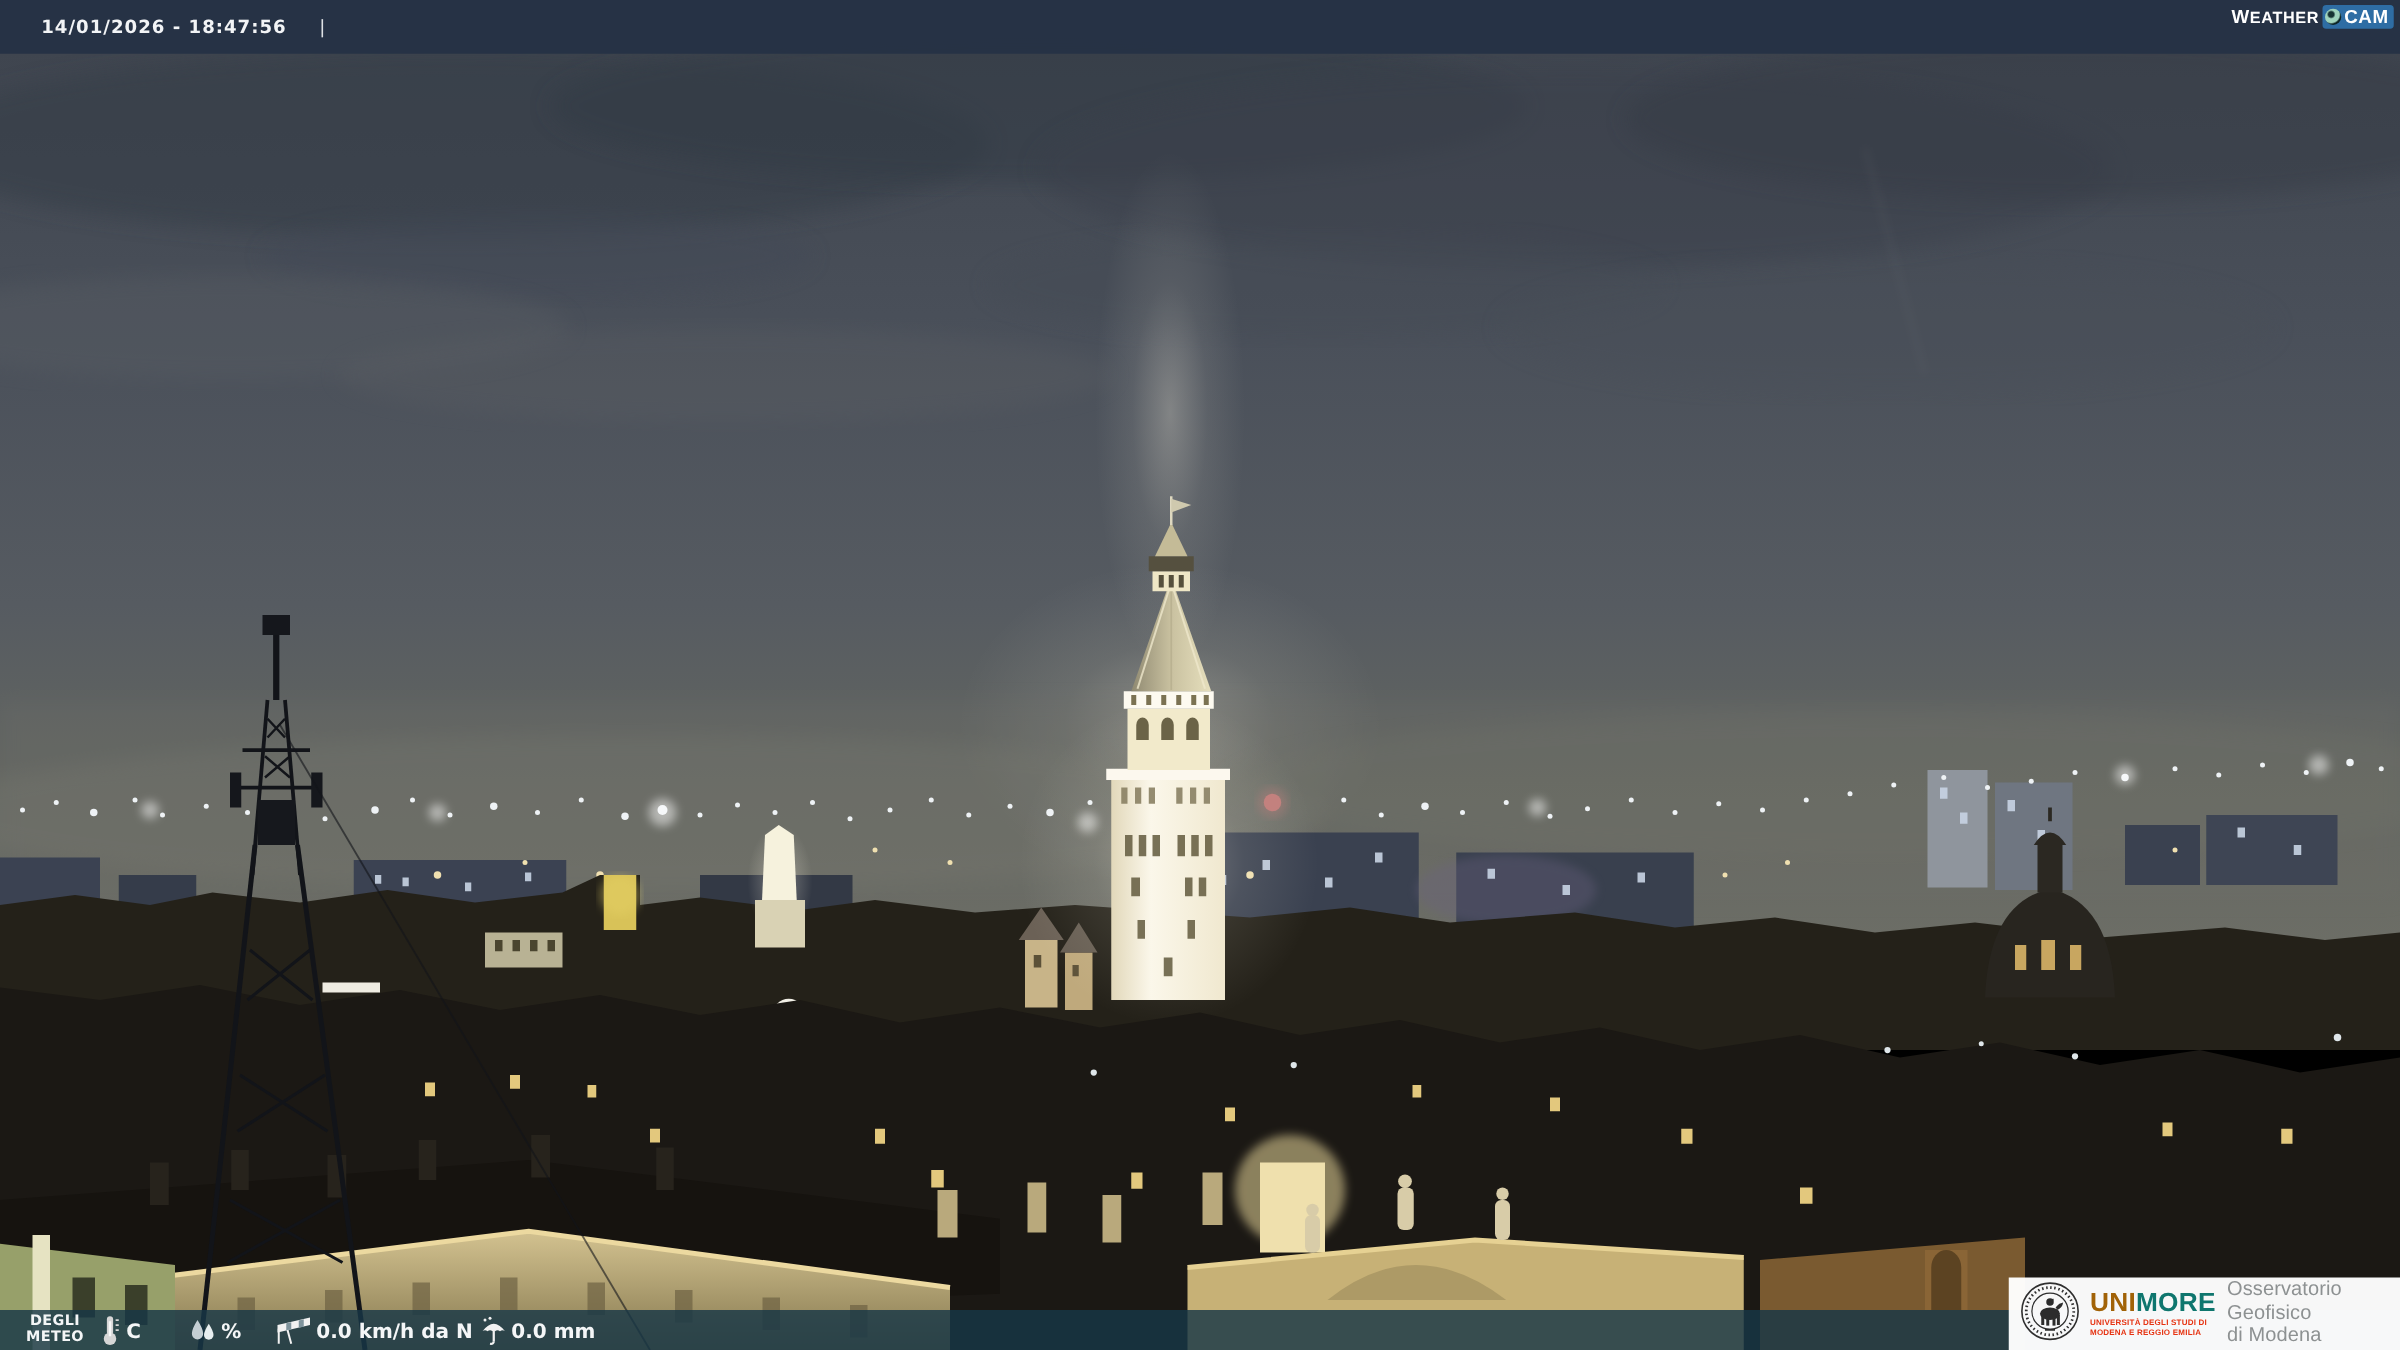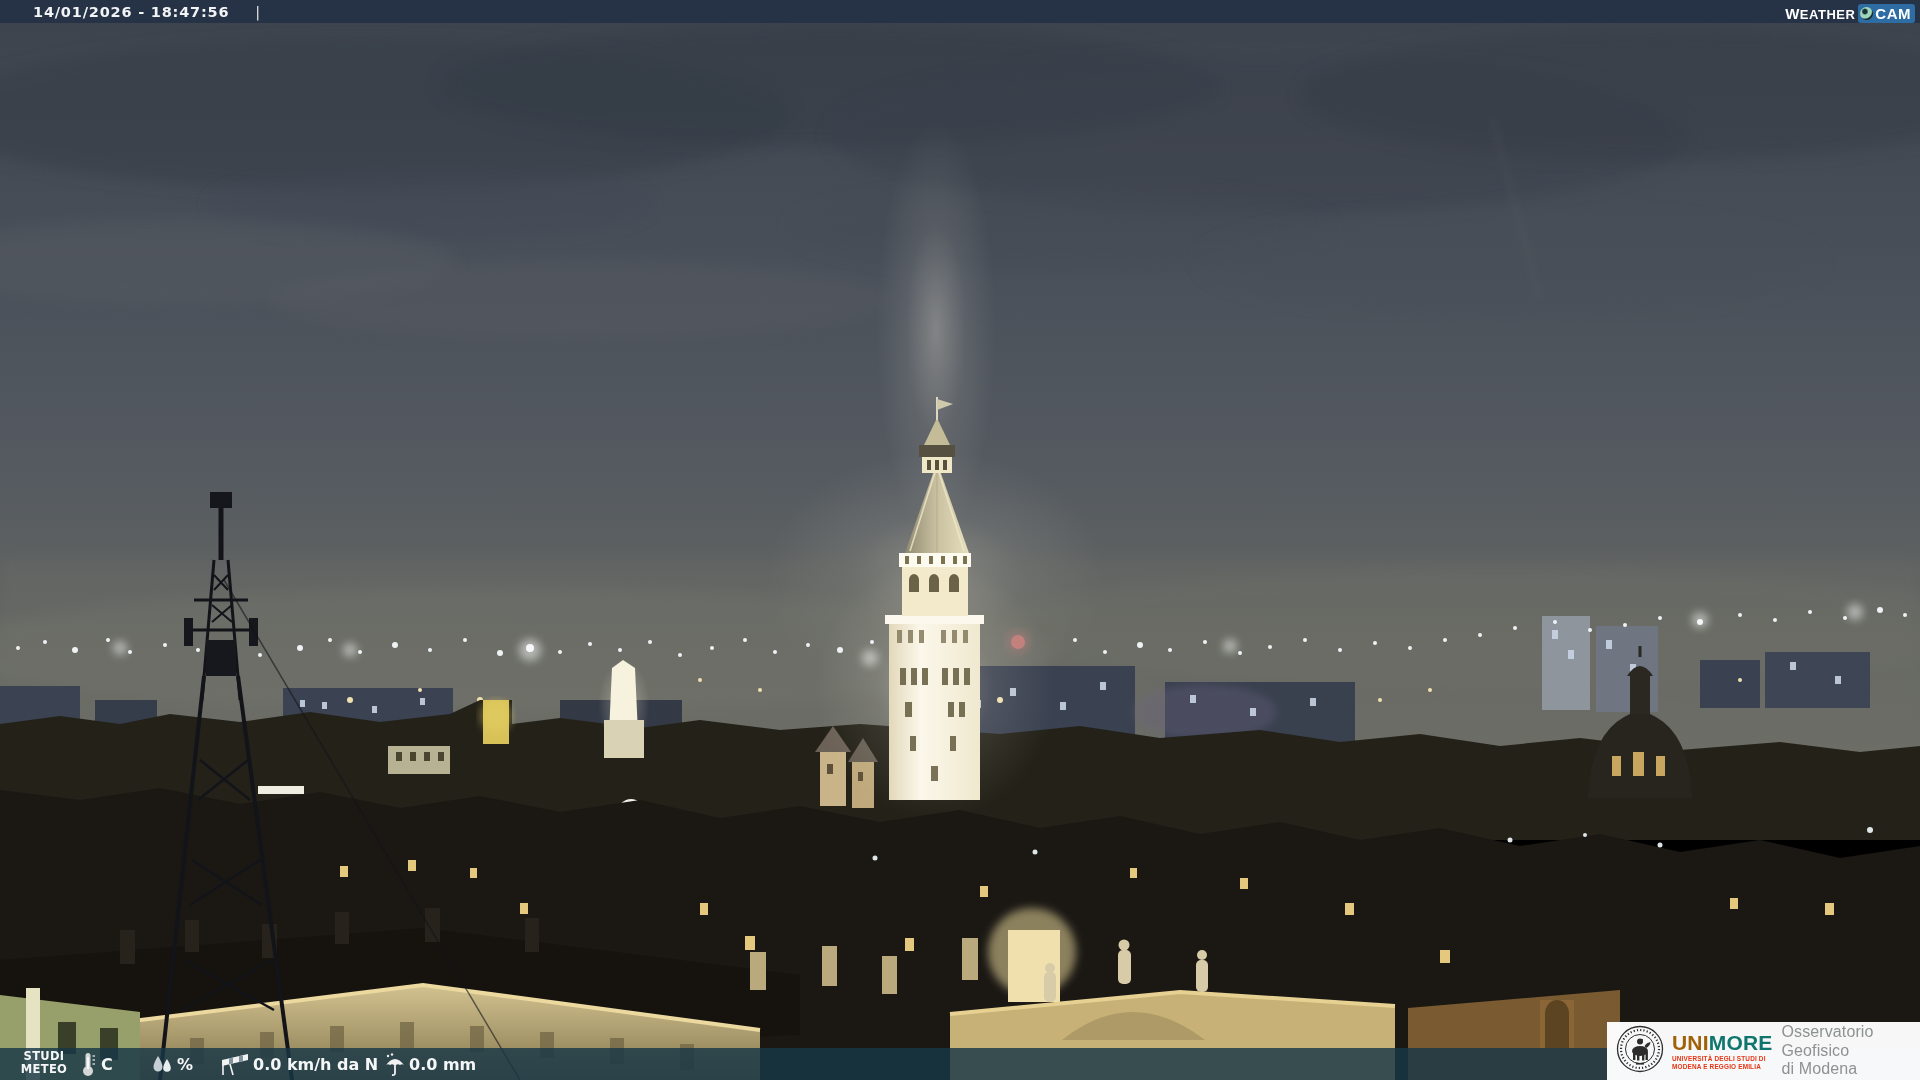--- a/index.html
+++ b/index.html
@@ -3,21 +3,21 @@
 <meta charset="utf-8">
 <style>
   html,body{margin:0;padding:0;background:#000;}
   body{width:1920px;height:1080px;overflow:hidden;position:relative;
        font-family:"Liberation Sans",sans-serif;}
   .stage{position:absolute;inset:0;width:1920px;height:1080px;}
   .scene{position:absolute;top:0;left:0;}
 
   
   .top-bar{
-    position:absolute;top:0;left:0;width:1920px;height:23px;
+    position:absolute;top:0;left:0;width:1920px;height:43px;
     background:rgba(37,50,68,.95);
     display:flex;align-items:center;
     color:#f2f4f6;font-family:"DejaVu Sans",sans-serif;
     font-size:14.5px;font-weight:bold;letter-spacing:.8px;
     z-index:10;
   }
   .top-bar .timestamp{margin-left:33px;white-space:nowrap;}
   .top-bar .separator{margin:0 26px;font-weight:normal;opacity:.9;}
   .top-bar .cam-title{white-space:nowrap;}
 
@@ -457,21 +457,21 @@
   <div class="wc-logo">
     <span class="wc-weather">WEATHER</span>
     <span class="wc-badge">
       <span class="wc-lens"></span>
       <span class="wc-cam">CAM</span>
     </span>
   </div>
 
   <div class="bottom-bar">
     <div class="dati-label">
-      <div>STUDI</div>
+      <div>DEGLI</div>
       <div>METEO</div>
     </div>
 
     <span class="wi i-thermo">
       <svg width="16" height="26" viewBox="0 0 16 26">
         <rect x="5.5" y="2" width="5" height="15" rx="2.5" fill="#d6d6d6"></rect>
         <circle cx="8" cy="20" r="5" fill="#d6d6d6"></circle>
         <rect x="7" y="6" width="2" height="12" fill="#f7f7f7"></rect>
         <line x1="12.5" y1="5" x2="15" y2="5" stroke="#d6d6d6" stroke-width="1.4"></line>
         <line x1="12.5" y1="9" x2="15" y2="9" stroke="#d6d6d6" stroke-width="1.4"></line>

